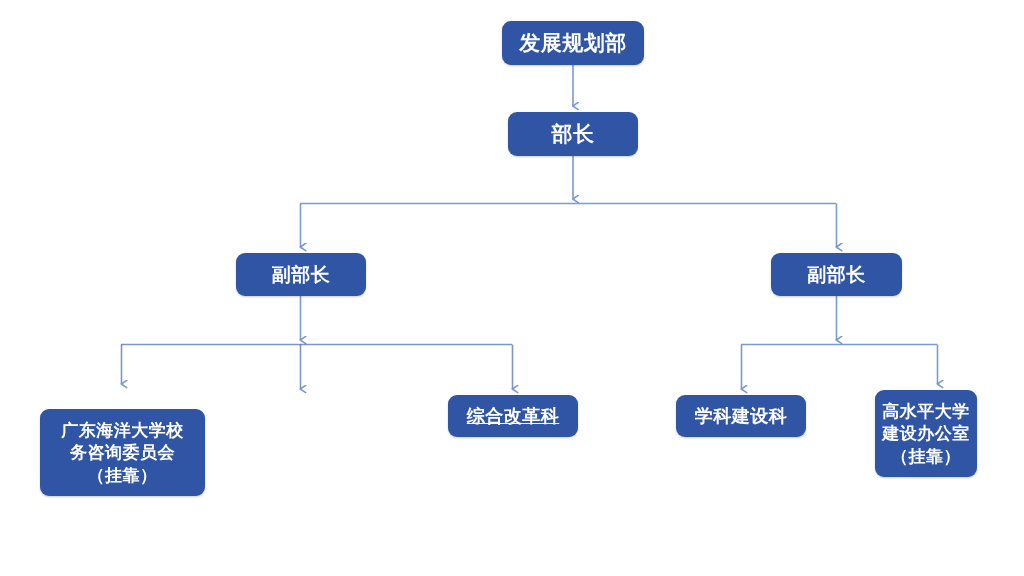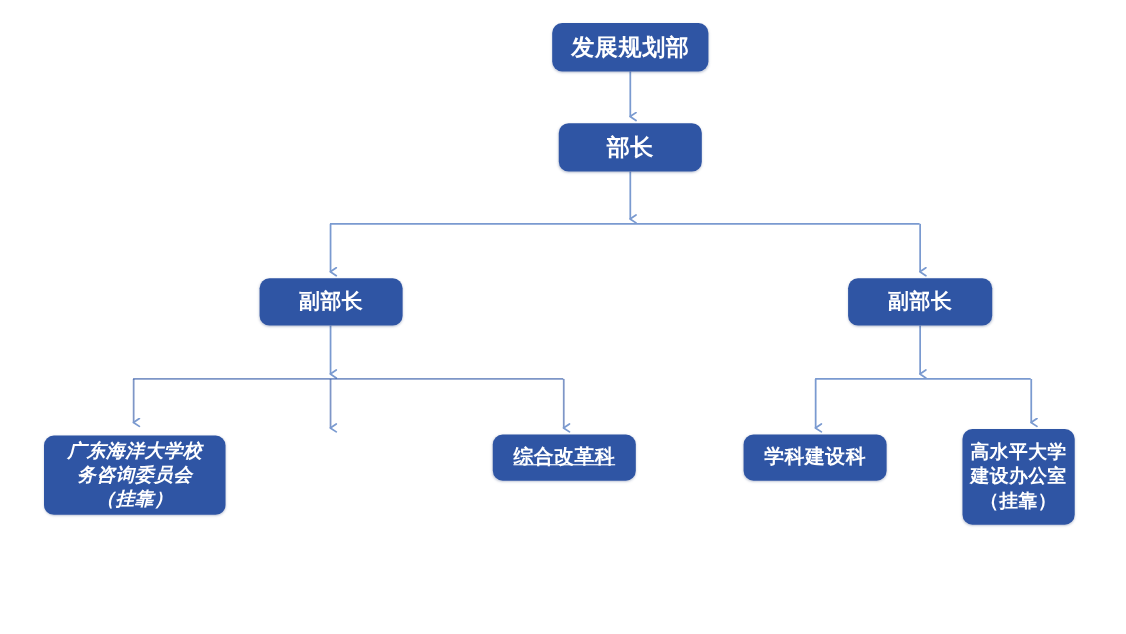--- a/index.html
+++ b/index.html
@@ -90,21 +90,21 @@
   </svg>
 
   <div class="node-box node-lv1" style="left:502px; top:21px; width:142px; height:44px;">发展规划部</div>
 
   <div class="node-box node-lv2" style="left:508px; top:112px; width:130px; height:44px;">部长</div>
 
   <div class="node-box node-lv3" style="left:236px; top:253px; width:130px; height:43px;">副部长</div>
 
   <div class="node-box node-lv3" style="left:771px; top:253px; width:131px; height:43px;">副部长</div>
 
-  <div class="node-box node-lv4 multiline" style="left:40px; top:396px; width:165px; height:72px;font-style:italic;">广东海洋大学校
+  <div class="node-box node-lv4 multiline" style="left:40px; top:409px; width:165px; height:87px;">广东海洋大学校
 务咨询委员会
 （挂靠）</div>
 
 
   <div class="node-box node-lv4" style="left:448px; top:395px; width:130px; height:42px;text-decoration:underline;">综合改革科</div>
 
   <div class="node-box node-lv4" style="left:676px; top:395px; width:130px; height:42px;">学科建设科</div>
 
   <div class="node-box node-lv4 multiline" style="left:875px; top:390px; width:102px; height:87px;">高水平大学
 建设办公室

